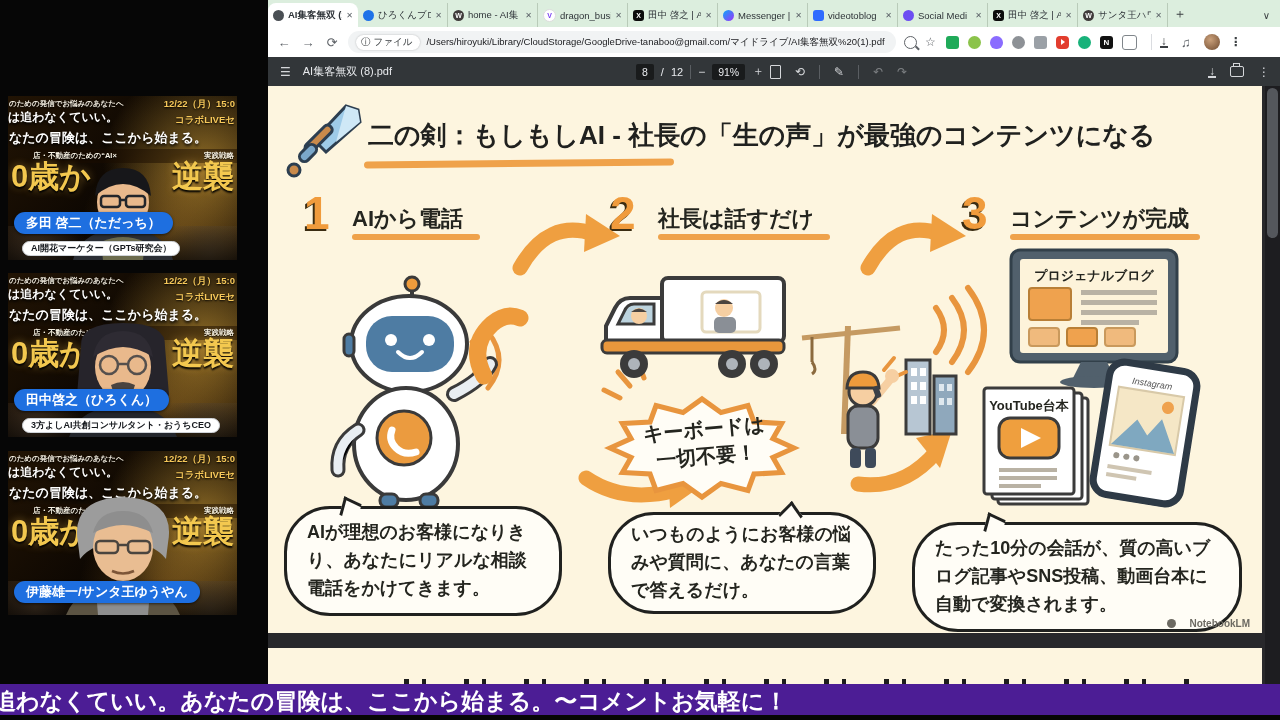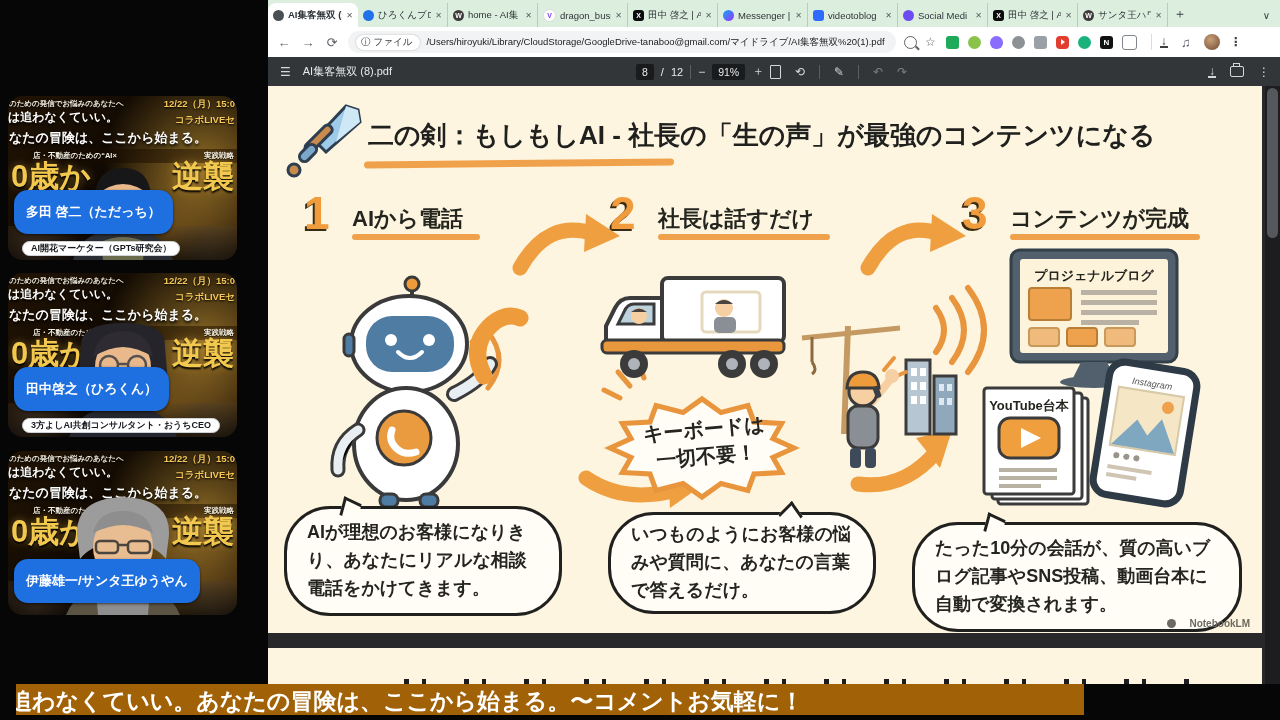--- a/index.html
+++ b/index.html
@@ -5,38 +5,38 @@
   html,body{margin:0;padding:0;}
   body{width:1280px;height:720px;background:#060606;position:relative;overflow:hidden;
        font-family:"Liberation Sans","DejaVu Sans",sans-serif;}
   .abs{position:absolute;}
 
   
   .video{position:absolute;left:8px;width:229px;height:164px;overflow:hidden;
     background:
       radial-gradient(circle at 85% 42%, rgba(243,186,66,.55), transparent 46%),
       radial-gradient(circle at 70% 85%, rgba(190,130,40,.38), transparent 42%),
-      linear-gradient(130deg,#221404 0%,#0b0602 55%,#190e03 100%); border-radius: 15px;}
+      linear-gradient(130deg,#221404 0%,#0b0602 55%,#190e03 100%);}
   .banner{position:absolute;inset:0;}
   .b1{position:absolute;top:3px;left:1px;font-size:7.5px;font-weight:700;color:#f2ecdf;text-shadow:0 1px 2px #000;white-space:nowrap;}
   .bdate{position:absolute;top:2px;right:2px;font-size:9.5px;font-weight:800;color:#f6c85a;text-shadow:0 1px 2px #000;}
   .b2{position:absolute;top:13px;left:0;font-size:12px;font-weight:900;color:#fff;text-shadow:0 2px 3px #000;white-space:nowrap;}
   .blive{position:absolute;top:18px;right:2px;font-size:9.5px;font-weight:800;color:#f6c85a;text-shadow:0 1px 2px #000;}
   .b3{position:absolute;top:33px;left:1px;font-size:13px;font-weight:900;color:#fff;text-shadow:0 2px 3px #000;white-space:nowrap;}
   .bband{position:absolute;top:53px;left:0;right:0;display:flex;justify-content:space-between;
          font-size:7.5px;font-weight:700;color:#f5f0e2;background:rgba(25,12,0,.5);padding:2px 3px;text-shadow:0 1px 1px #000;margin-left:22px;}
   .bbig{position:absolute;top:64px;left:0;right:0;display:flex;justify-content:space-between;padding:0 3px;
         font-size:31px;font-weight:900;color:#f3c84f;text-shadow:0 2px 2px #000,0 0 8px rgba(255,200,80,.45);line-height:1.1;}
   .crowd{position:absolute;bottom:0;left:0;right:0;height:34px;
          background:linear-gradient(transparent, rgba(0,0,0,.55)),
          radial-gradient(circle at 12% 80%, rgba(90,70,50,.8), transparent 26%),
          radial-gradient(circle at 88% 80%, rgba(80,65,45,.8), transparent 26%);}
   .face{position:absolute;left:50%;transform:translateX(-50%);bottom:0;}
   .name-pill{position:absolute;left:6px;bottom:26px;background:#1e6fe0;color:#fff;font-size:13px;font-weight:800;
-             padding:13px 12px;border-radius:14px;white-space:nowrap;box-shadow:0 1px 3px rgba(0,0,0,.6);z-index:5;}
+             padding:2px 12px;border-radius:14px;white-space:nowrap;box-shadow:0 1px 3px rgba(0,0,0,.6);z-index:5;}
   .sub-pill{position:absolute;left:14px;bottom:4px;background:#fff;color:#15181d;font-size:9px;font-weight:700;
             padding:0 8px;border-radius:9px;white-space:nowrap;border:1px solid #cfd3d8;z-index:5;}
   .name-pill.lone{bottom:12px;}
 
   
   .browser{position:absolute;left:268px;top:0;width:1012px;height:684px;background:#28282b;}
   .tabstrip{position:absolute;left:0;top:0;right:0;height:27px;background:#dceede;display:flex;align-items:flex-end;}
   .tab{height:24px;width:90px;display:flex;align-items:center;gap:4px;padding:0 5px;box-sizing:border-box;
        font-size:9.5px;color:#2e3338;border-right:1px solid #b9cbb9;cursor:default;}
   .tab .lbl{flex:1;white-space:nowrap;overflow:hidden;}
@@ -116,21 +116,21 @@
           border-left:3px solid #20211f;border-top:3px solid #20211f;transform:rotate(25deg) skew(10deg);}
   .bub1:before{left:54px;}
   .bub2:before{left:170px;transform:rotate(55deg) skew(10deg);}
   .bub3:before{left:70px;}
   .burst-txt{position:absolute;left:352px;top:330px;width:170px;text-align:center;font-size:20px;font-weight:900;
              color:#24251f;transform:rotate(-5deg);line-height:1.35;z-index:4;}
   .watermark{position:absolute;right:12px;bottom:4px;font-size:10px;font-weight:700;color:#6d6a62;display:flex;align-items:center;gap:13px;}
   .wm-logo{width:9px;height:9px;border-radius:50%;background:#6d6a62;display:inline-block;}
 
   
-  .ticker{position:absolute;left:16px;top:684px;width:1068px;height:31px;background:#a16207;overflow:hidden;}
+  .ticker{position:absolute;left:0;top:684px;width:1280px;height:31px;background:#4c1d95;overflow:hidden;}
   .ticker span{position:absolute;left:-7px;top:2px;font-size:23px;font-weight:800;color:#fff;white-space:nowrap;}
 </style>
 </head>
 <body>
 
 <div class="video" style="top:96px">
   <div class="banner">
     <div class="b1">のための発信でお悩みのあなたへ</div>
     <div class="bdate">12/22（月）15:0</div>
     <div class="b2">は追わなくていい。</div>

